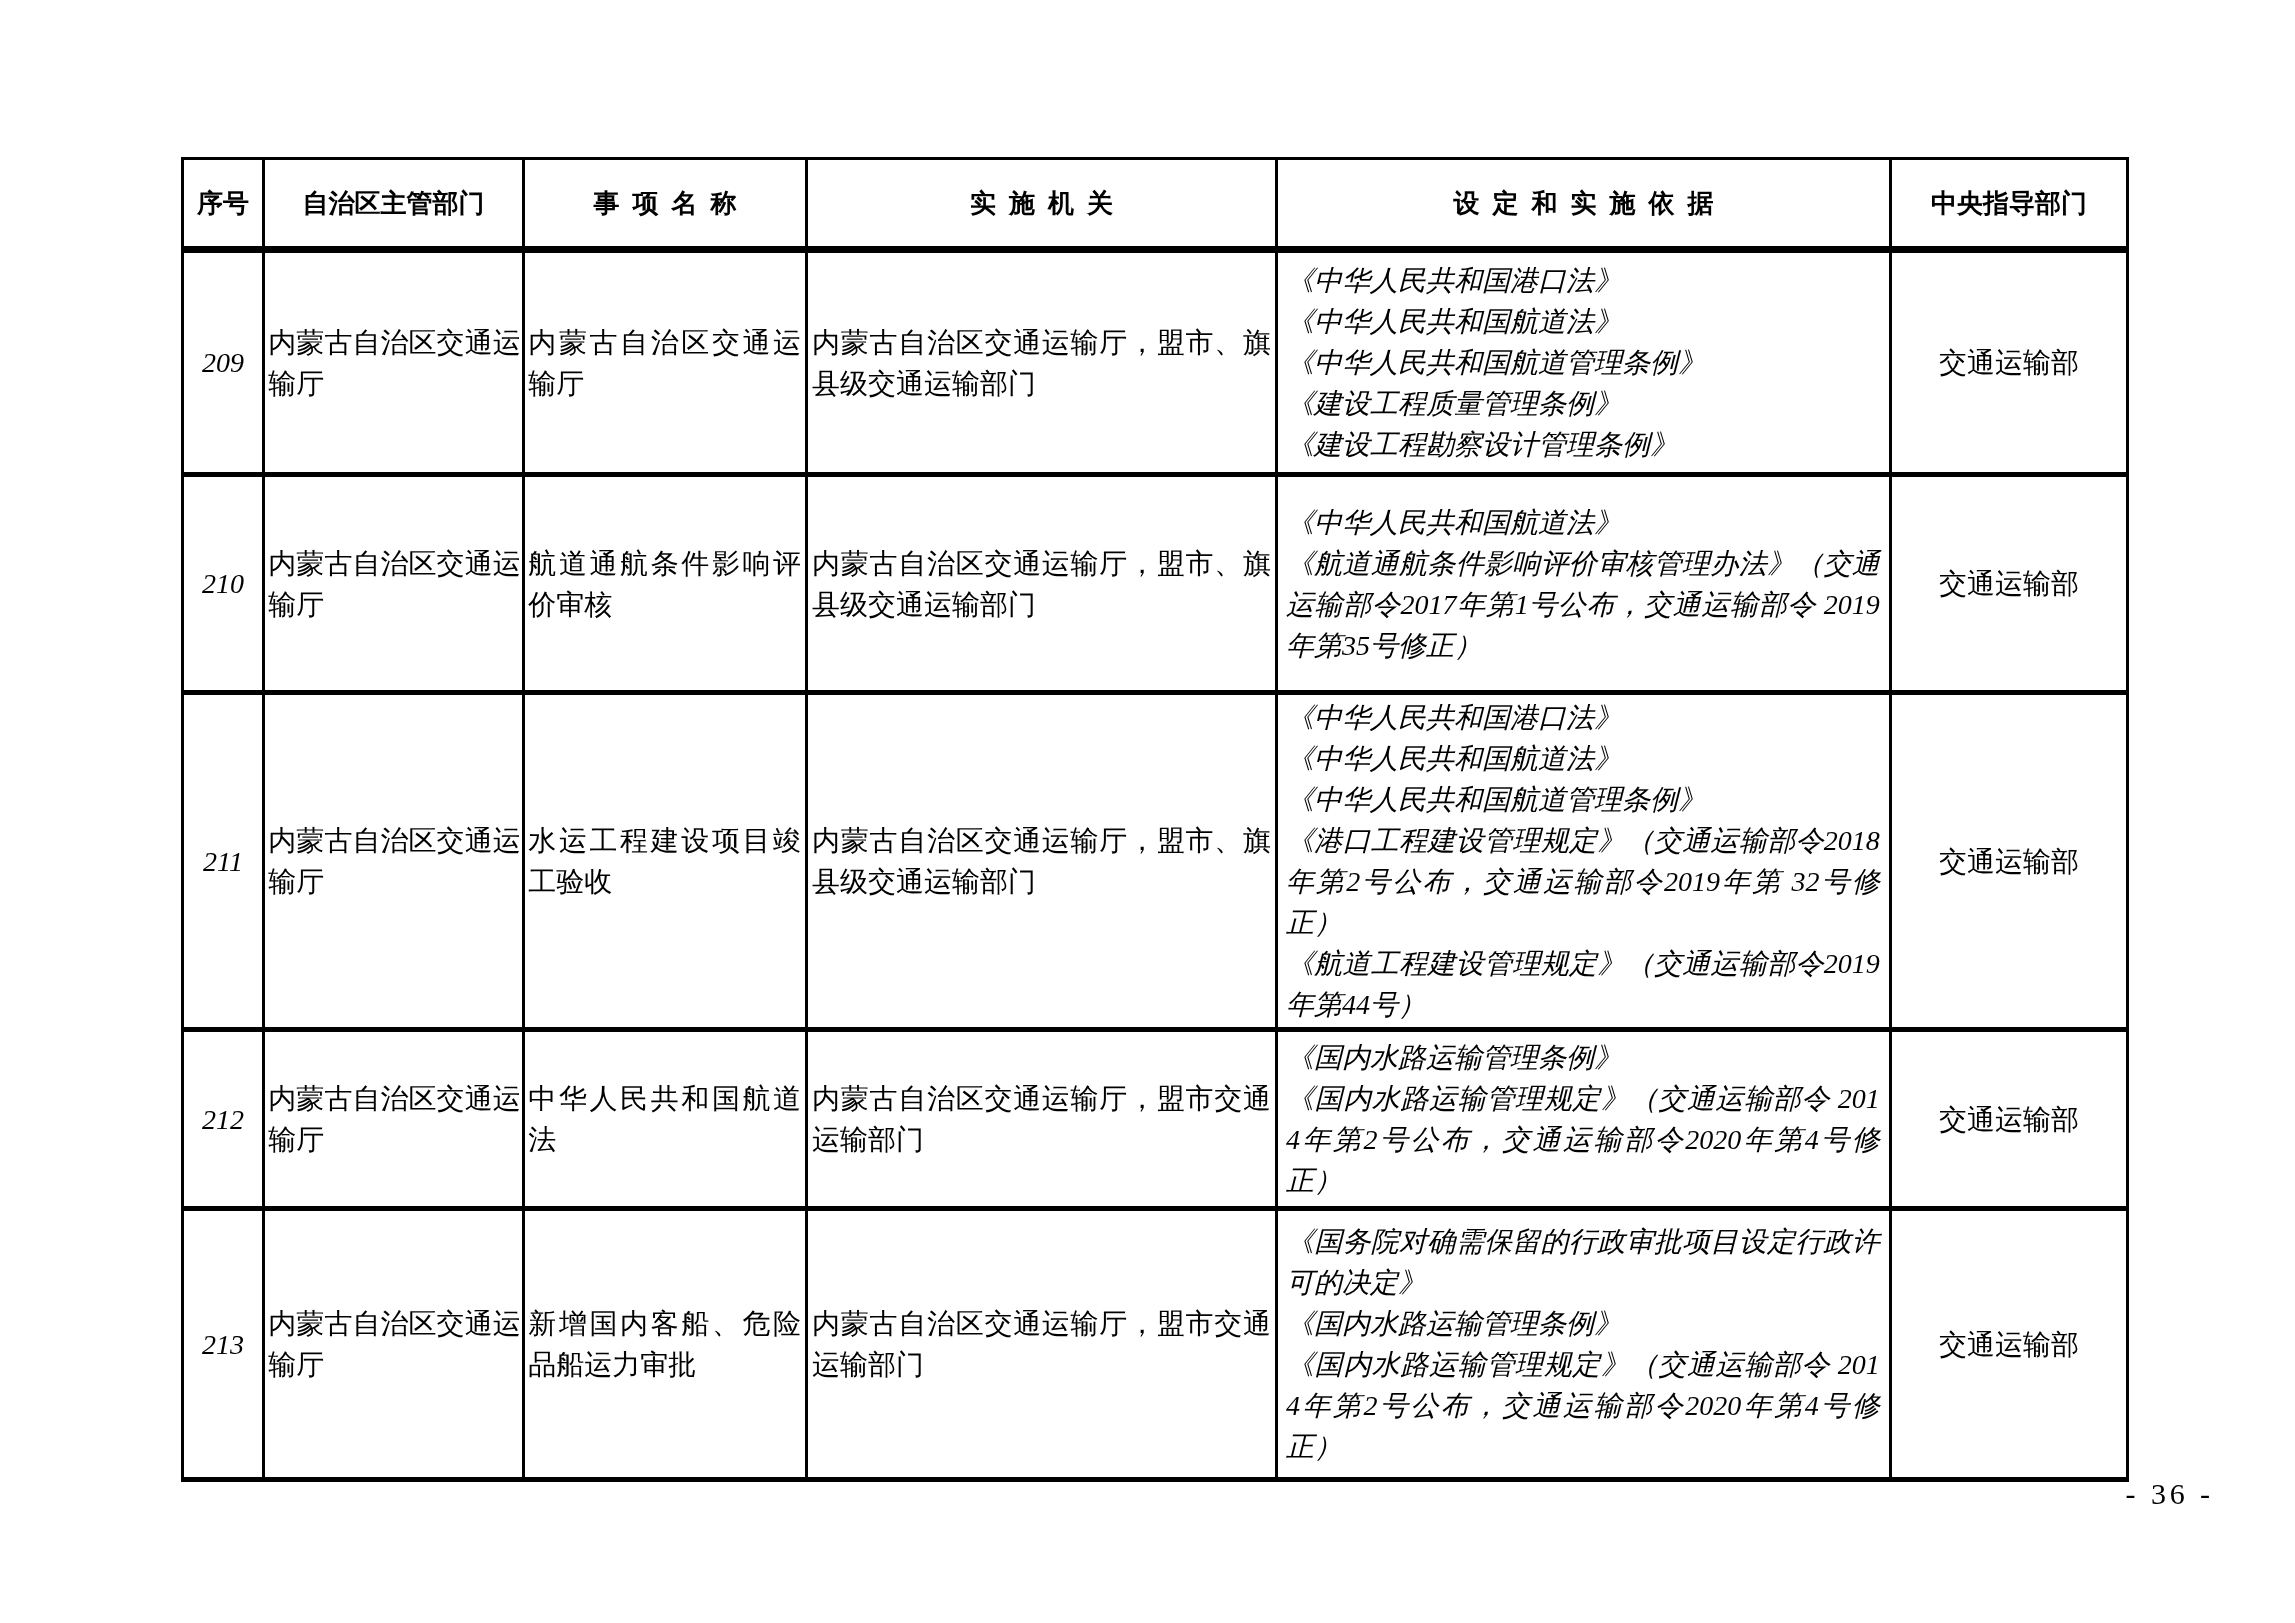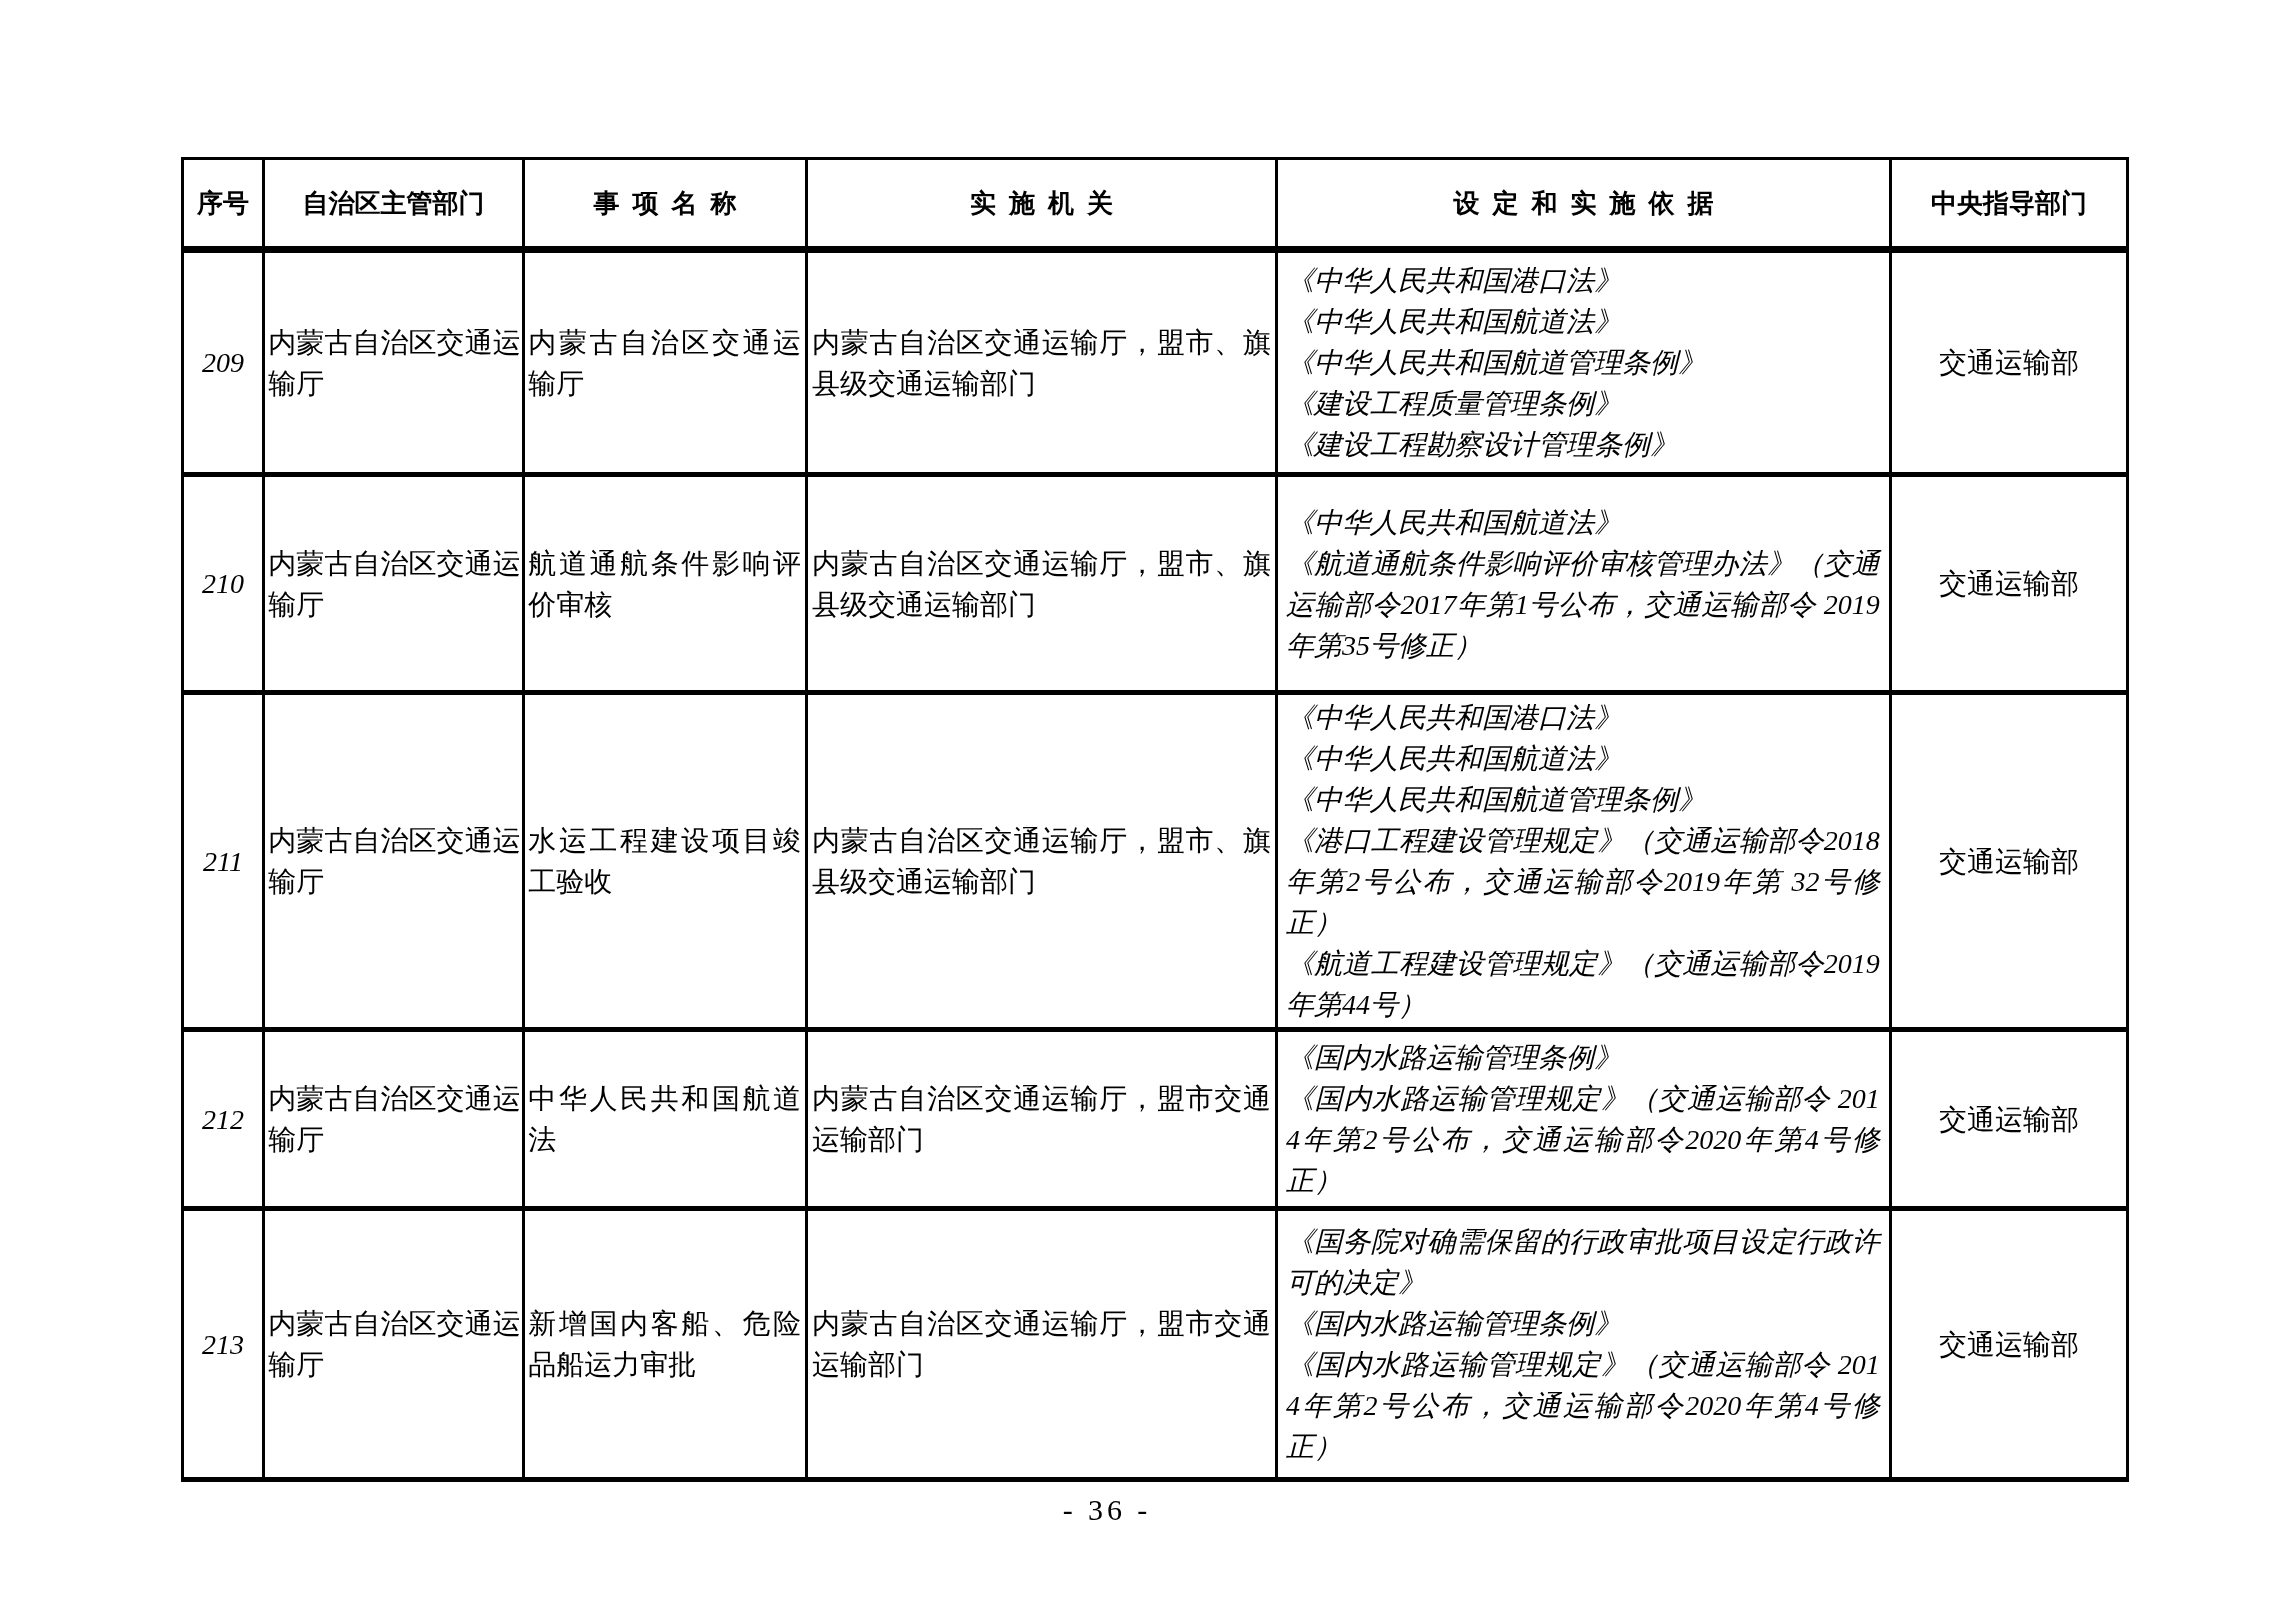--- a/index.html
+++ b/index.html
@@ -53,24 +53,23 @@
   td.serial{text-align:center;font-style:italic;}
   td.dept{text-align:justify;padding:0 1.3px 0 3.3px;}
   td.item{text-align:justify;padding:0 3.9px 0 3.3px;}
   td.agency{text-align:justify;padding:0 3.9px 0 3.9px;}
   td.basis{padding:0 9.2px 0 7.9px;font-style:italic;}
   td.basis .basis-line{text-align:justify;}
   td.central{text-align:center;}
   .footer{
     position:absolute;
     top:1477px;left:0;right:81px;
-    text-align:center;
+    text-align:right;
     font-size:30px;
     letter-spacing:3.9px;
-    margin-top:16px;
   }
 </style>
 </head>
 <body>
 
 <div class="page">
 
   <table class="gov">
     <colgroup>
       <col class="c-serial">

